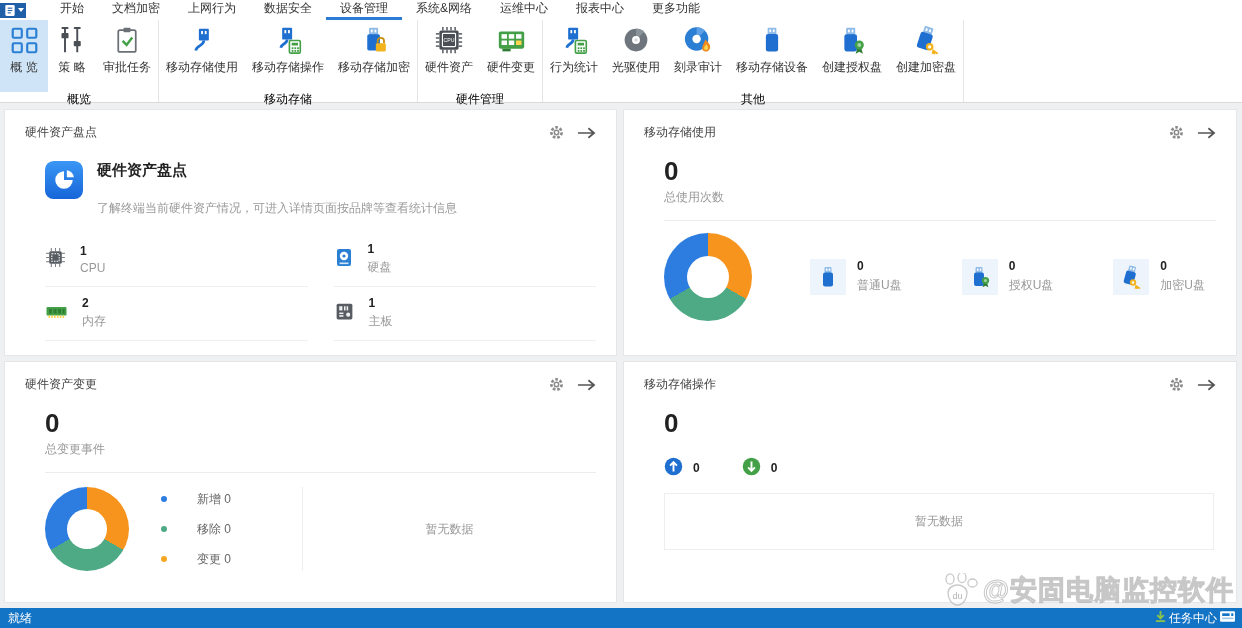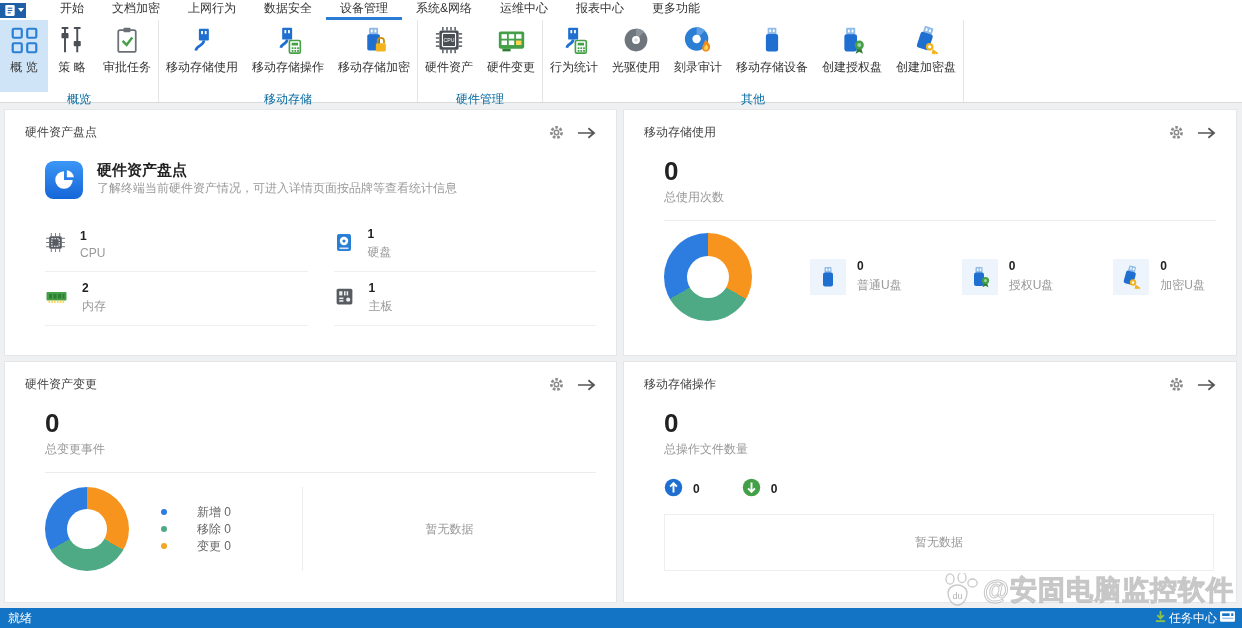--- a/index.html
+++ b/index.html
@@ -17,35 +17,35 @@
   .menu-tab.active { border-bottom-color:#2a7cd4; }
 
   
   .ribbon { height:83px; background:#fff; border-bottom:1px solid #d8dadc; display:flex; flex:0 0 auto; }
   .ribbon-group { display:flex; flex-direction:column; border-right:1px solid #e3e5e7; }
   .ribbon-items { display:flex; flex:1; align-items:stretch; }
   .ribbon-item { display:flex; flex-direction:column; align-items:center; justify-content:flex-start; padding:4px 7px 16px 7px; min-width:48px; cursor:pointer; }
   .ribbon-item.active { background:#cfe4f6; }
   .ricon { height:32px; display:flex; align-items:center; justify-content:center; }
   .rlabel { margin-top:3px; white-space:nowrap; color:#333; }
-  .ribbon-group-label { height:17px; text-align:center; color:#0369a1; font-size:12px; line-height:15px; }
+  .ribbon-group-label { height:17px; text-align:center; color:#000000; font-size:12px; line-height:15px; }
 
   
   .content { flex:1; padding:6px 4px 5px 4px; display:grid; grid-template-columns:613px 614px; grid-template-rows:247px 242px; gap:5px 6px; }
   .card { background:#fff; border:1px solid #e4e6e8; position:relative; overflow:hidden; }
   .card-head { display:flex; align-items:center; justify-content:space-between; padding:14px 20px 0 20px; }
   .card-title { color:#444; }
   .card-actions { display:flex; align-items:center; gap:12px; }
   .icon-btn { cursor:pointer; display:flex; align-items:center; }
   .card-body { padding:0 20px 0 40px; }
 
   
   .feature { display:flex; margin-top:20px; align-items:flex-start; gap:14px; }
   .feature-title { font-size:15px; font-weight:bold; color:#222; }
-  .feature-desc { margin-top:0; color:#999; }
+  .feature-desc { margin-top:20px; color:#999; }
   .stats-grid { display:grid; grid-template-columns:1fr 1fr; column-gap:26px; margin-top:16px; }
   .stat-row { display:flex; align-items:center; gap:14px; padding:9px 0 10px 0; border-bottom:1px solid #efefef; }
   .stat-num { font-weight:bold; color:#222; line-height:14px; }
   .stat-lbl { color:#999; margin-top:3px; }
 
   
   .bignum { font-size:26px; font-weight:bold; color:#222; margin-top:16px; line-height:28px; }
   .bignum-lbl { color:#999; margin-top:4px; }
   .hdivider { height:1px; background:#ececec; margin:14px 0 0 0; }
 
@@ -58,21 +58,21 @@
   
   .usage-row { display:flex; align-items:center; margin-top:12px; }
   .u-stats { display:flex; margin-left:58px; gap:60px; }
   .u-stat { display:flex; align-items:flex-start; gap:11px; }
   .u-iconbox { width:36px; height:36px; background:#eef4fb; display:flex; align-items:center; justify-content:center; }
   .u-num { font-weight:bold; color:#222; }
   .u-lbl { color:#999; margin-top:4px; }
 
   
   .change-row { display:flex; align-items:center; margin-top:14px; }
-  .legend { margin-left:32px; width:142px; display:flex; flex-direction:column; border-right:1px solid #eee; padding-right:10px; align-self:stretch; justify-content:center; }
+  .legend { margin-left:32px; width:142px; display:flex; flex-direction:column; gap:13px; border-right:1px solid #eee; padding-right:10px; align-self:stretch; justify-content:center; }
   .legend-item { display:flex; align-items:center; gap:30px; }
   .dot { width:6px; height:6px; border-radius:50%; flex:0 0 auto; }
   .dot-blue{ background:#2d7ce0; } .dot-green{ background:#4ea985; } .dot-orange{ background:#f5a623; }
   .legend-text { color:#666; }
   .empty-center { flex:1; text-align:center; color:#999; }
 
   
   .updown-row { display:flex; align-items:center; gap:42px; margin-top:20px; }
   .ud-item { display:flex; align-items:center; gap:10px; font-weight:bold; color:#222; }
   .empty-box { margin-top:14px; margin-right:2px; border:1px solid #eee; height:57px; display:flex; align-items:center; justify-content:center; color:#999; }
@@ -608,21 +608,20 @@
             </span>
           <span class="icon-btn">
               <svg width="19" height="14" viewBox="0 0 20 14">
                 <path d="M1 7h16M12 2l6 5-6 5" stroke="#555" stroke-width="1.8" fill="none"></path>
               </svg>
             </span>
         </span>
       </div>
       <div class="card-body">
         <div class="bignum">0</div>
-        <div class="bignum-lbl">总操作文件数量</div>
         <div class="updown-row">
           <div class="ud-item">
             <span><svg width="19" height="19" viewBox="0 0 20 20">
                   <circle cx="10" cy="10" r="9.2" fill="#1f6fd0"></circle>
                   <path d="M10 15.2V5.6M6.4 9L10 5.4 13.6 9" stroke="#fff" stroke-width="2" fill="none"></path>
                 </svg></span>
             <span>0</span>
           </div>
           <div class="ud-item">
             <span><svg width="19" height="19" viewBox="0 0 20 20">

